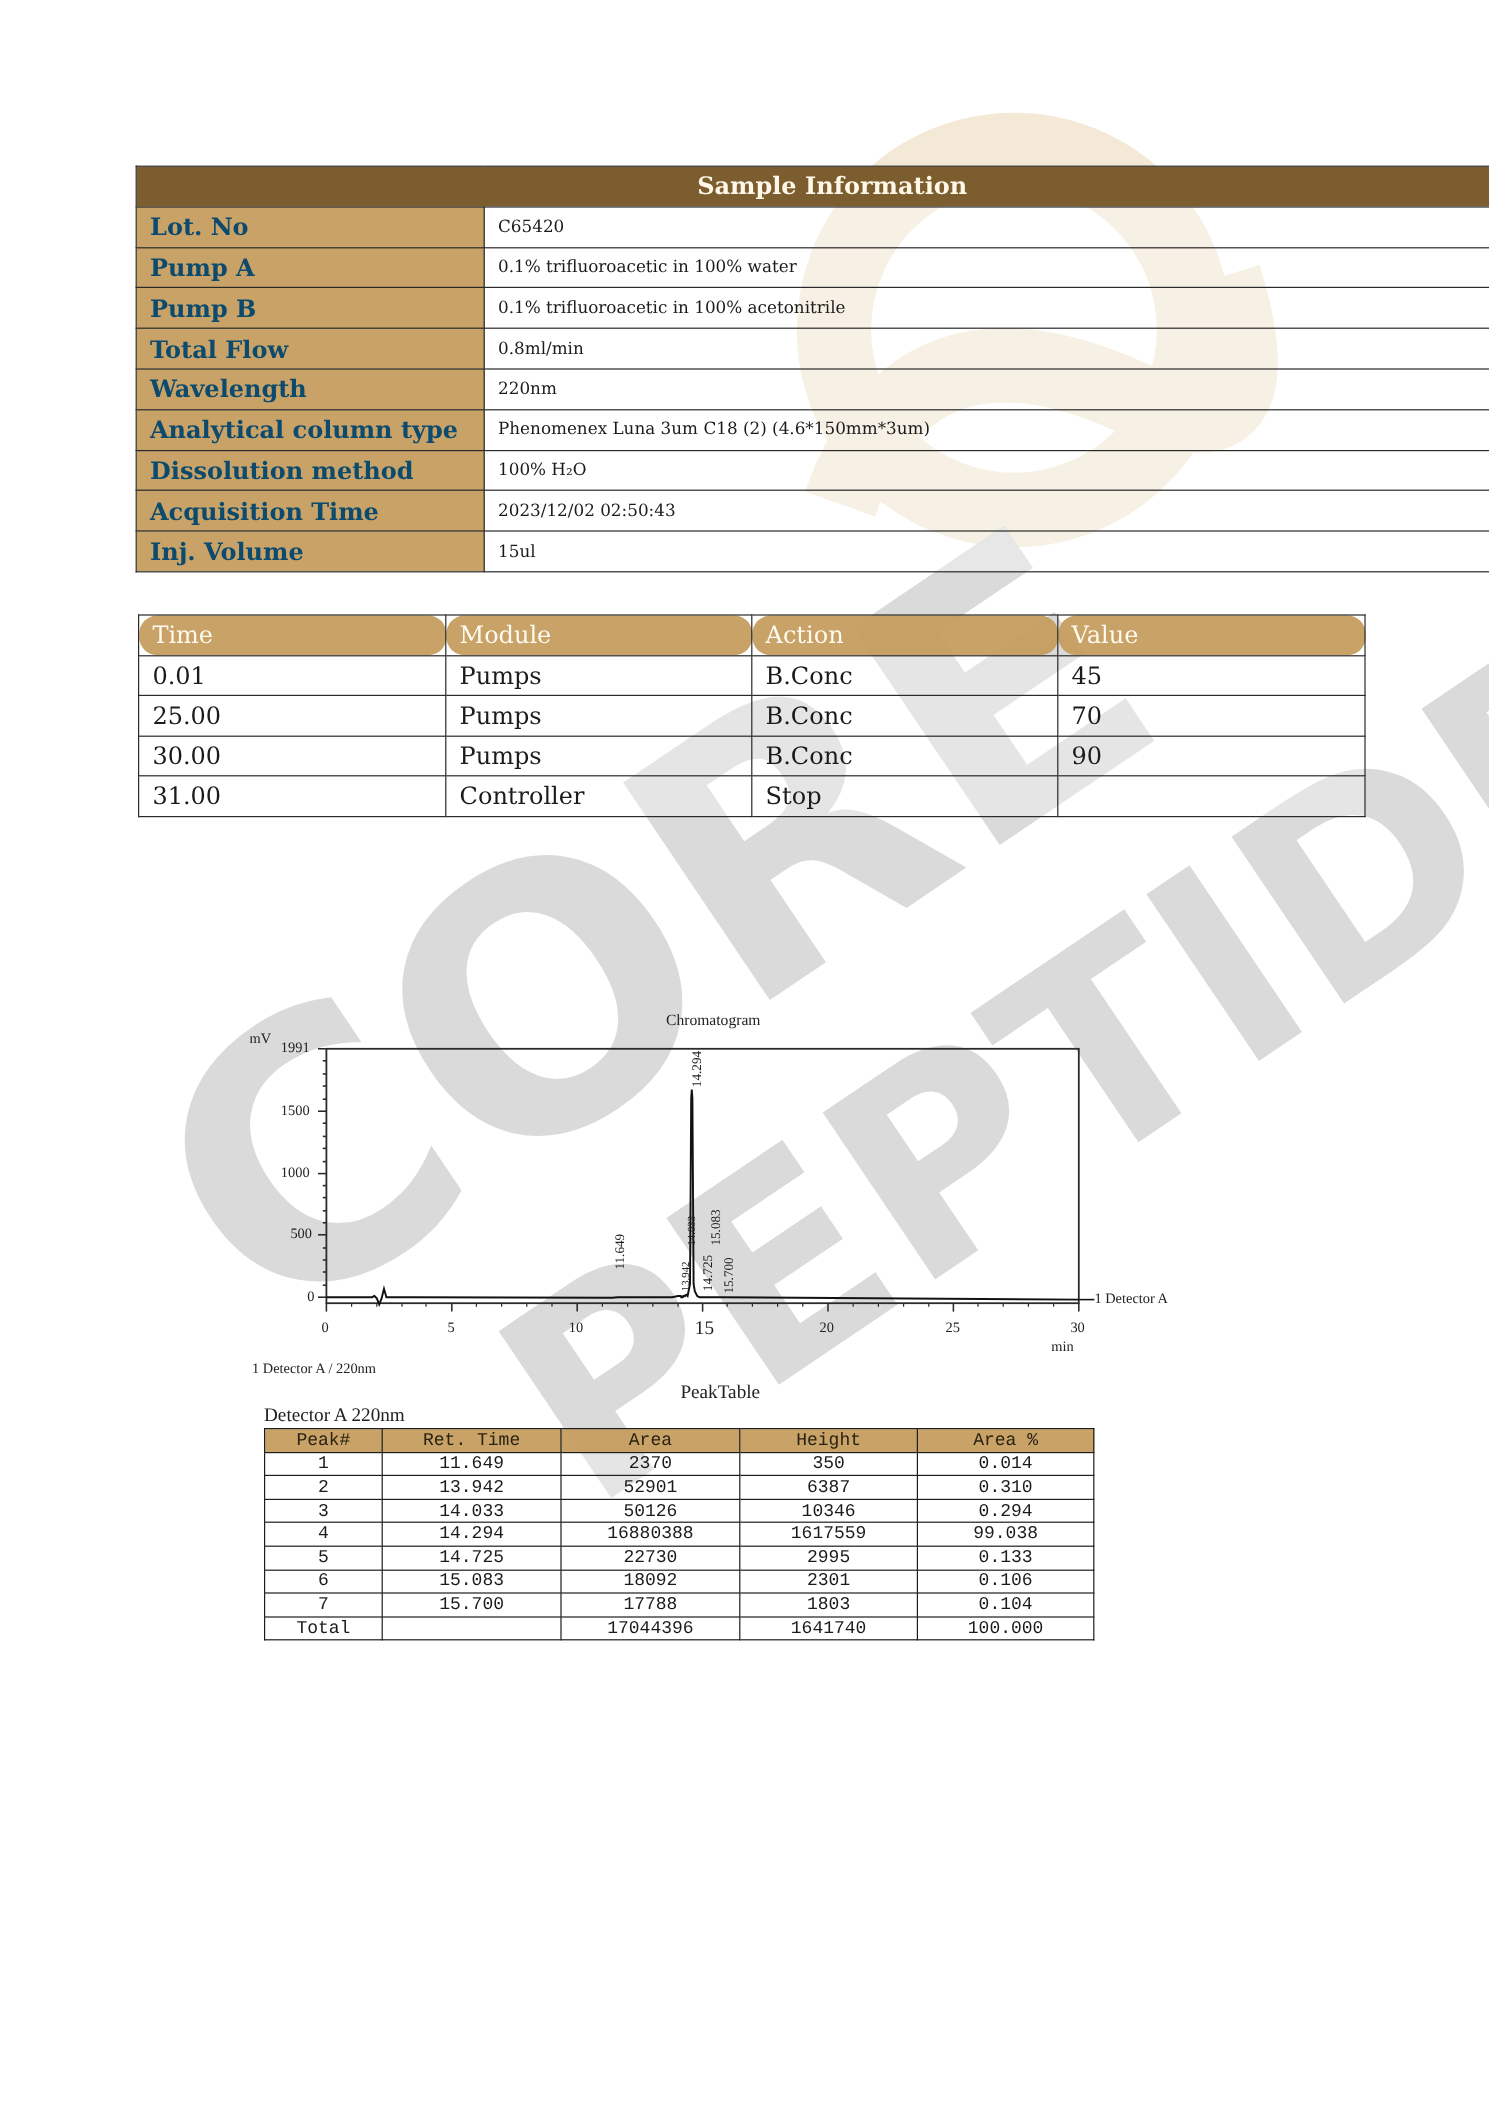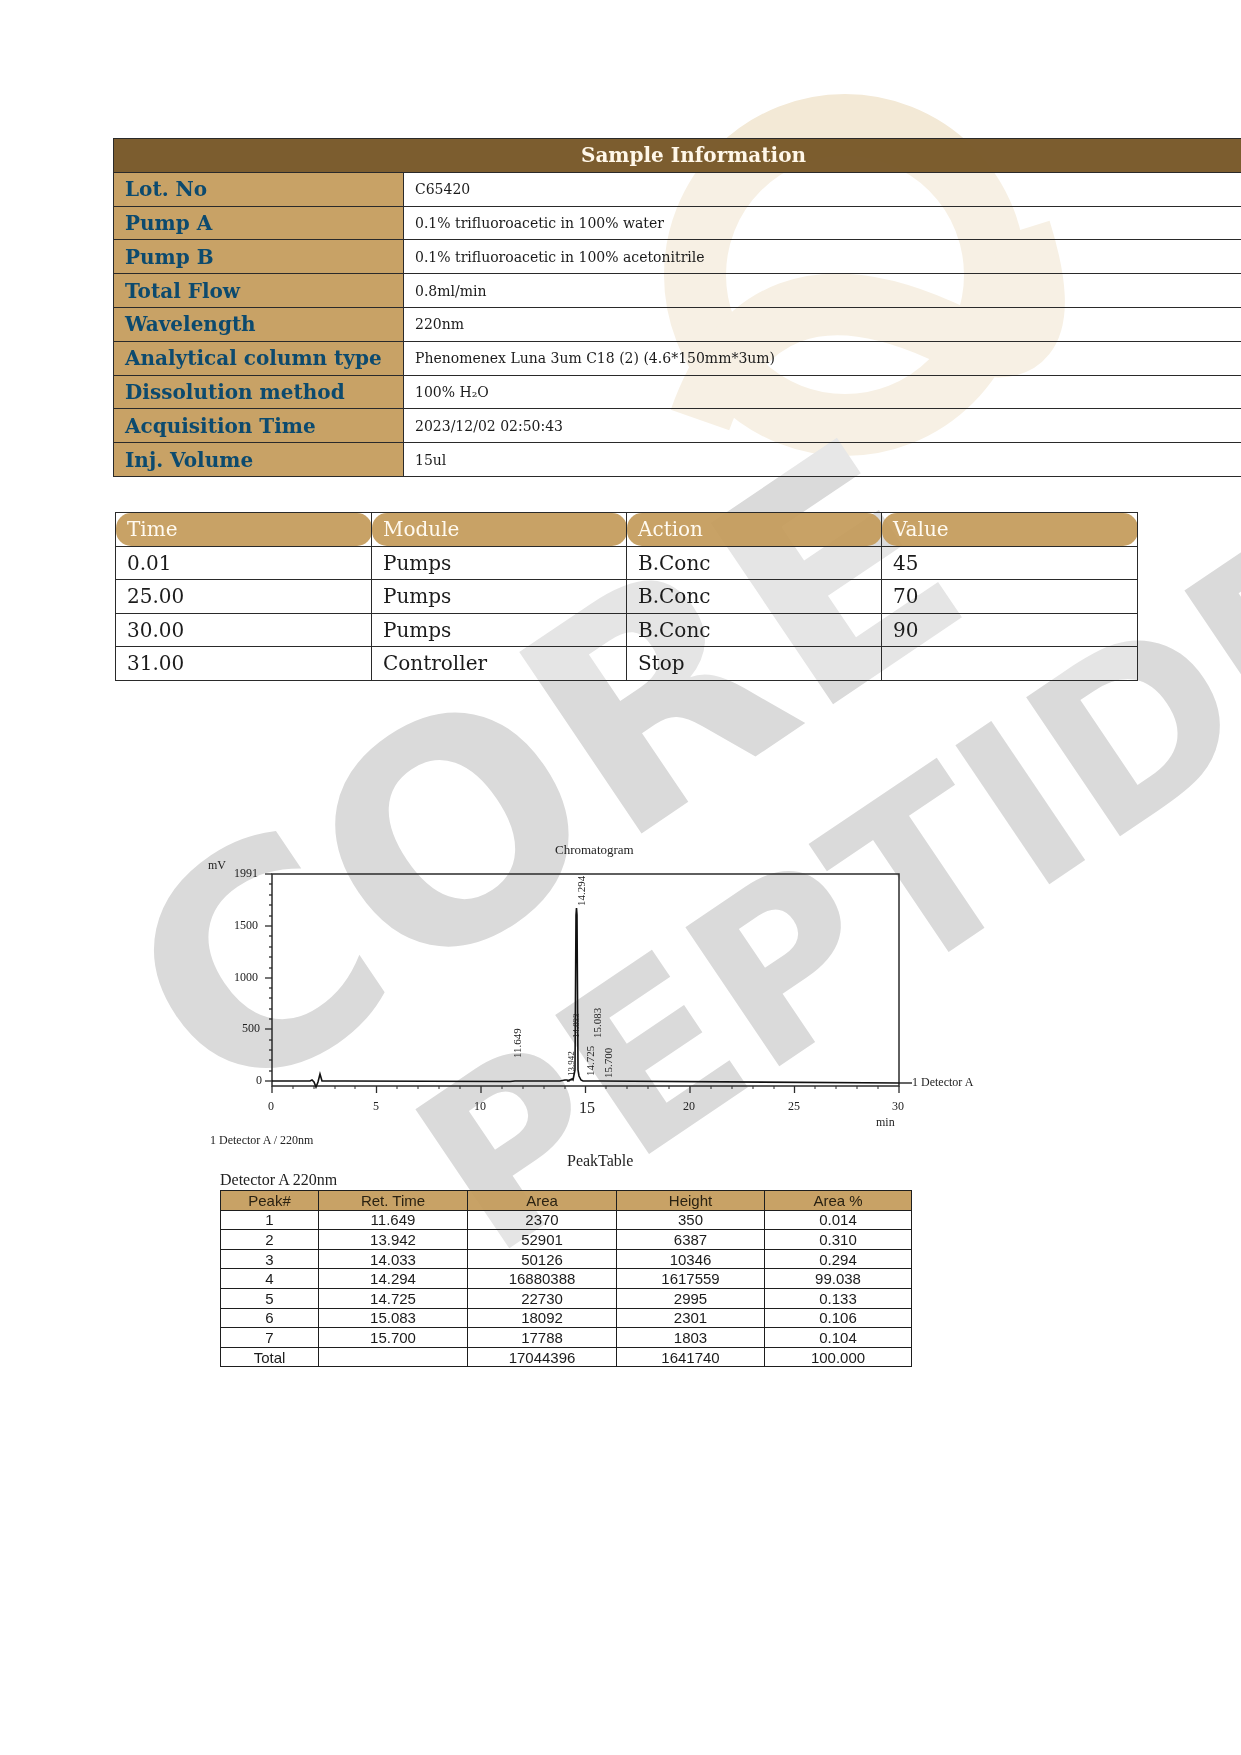--- a/index.html
+++ b/index.html
@@ -18,21 +18,21 @@
   #prog { left:115px; top:512px; width:1022px; border-collapse:collapse; table-layout:fixed; }
   #prog th, #prog td { height:32.5px; padding:0 0 0 11px; font-size:20px; border:1px solid #2a2a2a; text-align:left; line-height:1; }
   #prog th { background:rgba(196,155,90,0.93); color:#fffaf0; font-weight:normal;border-radius:15px; }
   #prog td { background:rgba(255,255,255,0.3); }
 
   
   .chart-text { position:absolute; font-family:"Liberation Serif", serif; color:#222; z-index:2; white-space:nowrap; }
   #chart-svg { position:absolute; left:0; top:0; z-index:2; }
 
   
-  #peak { left:220px; top:1190px; width:691px; border-collapse:collapse; table-layout:fixed; font-family:Liberation Sans, sans-serif; }
+  #peak { left:220px; top:1190px; width:691px; border-collapse:collapse; table-layout:fixed; font-family:Liberation Mono, monospace; }
   #peak th, #peak td { height:18.6px; padding:0; font-size:15px; border:1.5px solid #1e1e1e; text-align:center; line-height:1; }
   #peak th { background:rgba(196,155,90,0.93); color:#2a2212; font-weight:normal; }
   #peak td { background:rgba(255,255,255,0.3); }
 </style>
 </head>
 <body>
 
 <svg class="wm" width="1241" height="1755" viewBox="0 0 1241 1755">
 
   <g fill="none" stroke="#f3e9d6" stroke-width="62">

